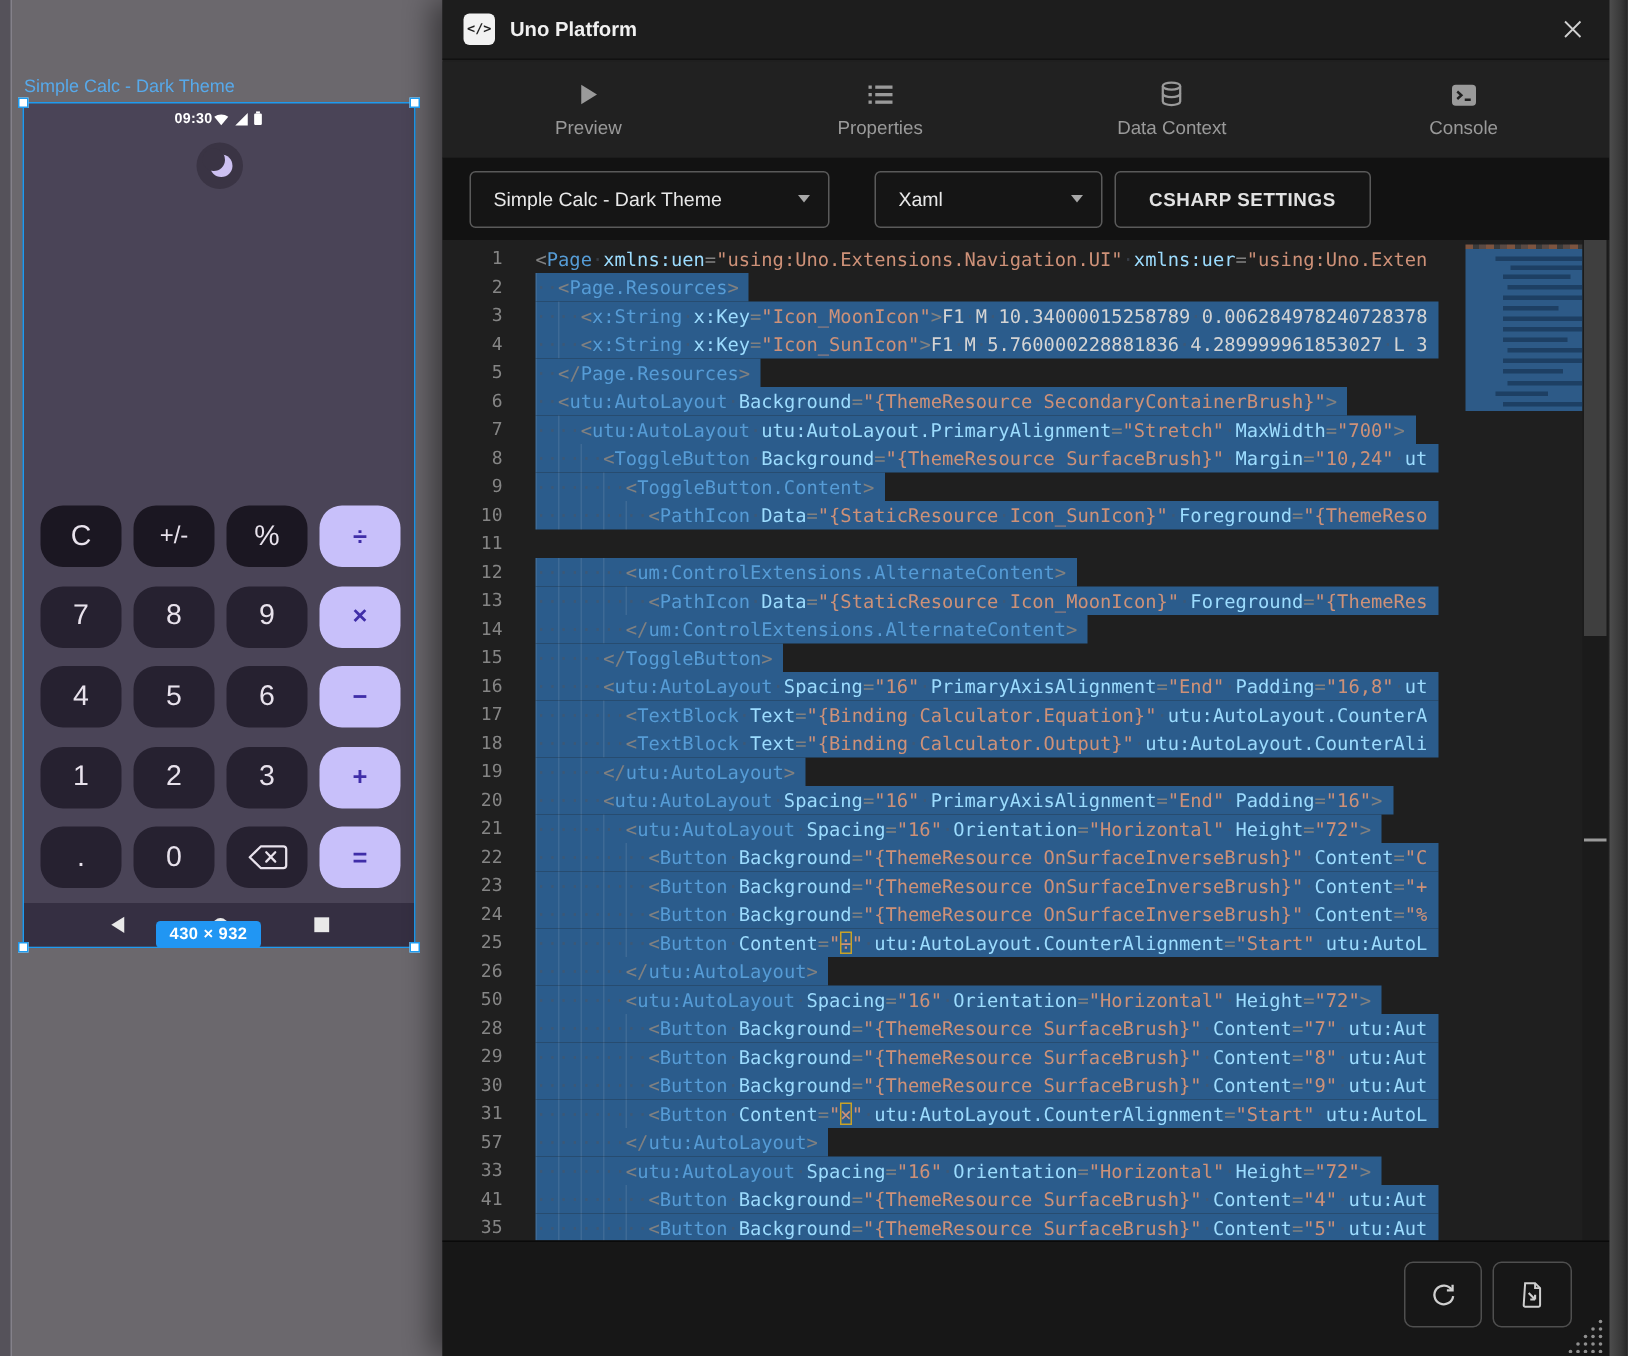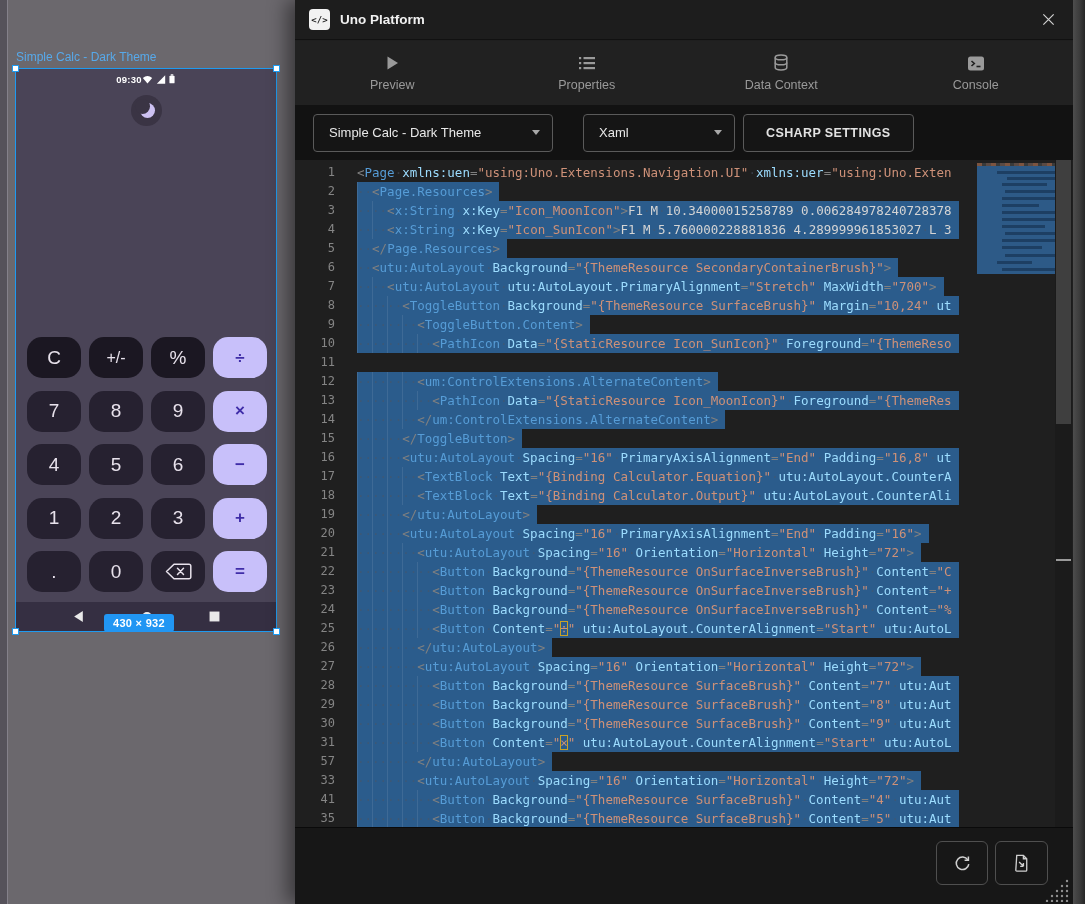--- a/index.html
+++ b/index.html
@@ -353,21 +353,21 @@
         </div>
         <div class="line">
           <span class="ln">25</span>
           <span class="code sel"><span class="guide" style="left: 0px;"></span><span class="guide" style="left: 15.06px;"></span><span class="guide" style="left: 30.12px;"></span><span class="guide" style="left: 45.18px;"></span><span class="guide" style="left: 60.24px;"></span><span class="ws">··········</span><span class="tk-p">&lt;</span><span class="tk-t">Button</span><span class="ws">·</span><span class="tk-a">Content</span><span class="tk-p">=</span><span class="tk-s">"</span><span class="tk-u">÷</span><span class="tk-s">"</span><span class="ws">·</span><span class="tk-a">utu:AutoLayout.CounterAlignment</span><span class="tk-p">=</span><span class="tk-s">"Start"</span><span class="ws">·</span><span class="tk-a">utu:AutoL</span></span>
         </div>
         <div class="line">
           <span class="ln">26</span>
           <span class="code sel"><span class="guide" style="left: 0px;"></span><span class="guide" style="left: 15.06px;"></span><span class="guide" style="left: 30.12px;"></span><span class="guide" style="left: 45.18px;"></span><span class="ws">········</span><span class="tk-p">&lt;/</span><span class="tk-t">utu:AutoLayout</span><span class="tk-p">&gt;</span></span>
         </div>
         <div class="line">
-          <span class="ln">27</span>
+          <span class="ln">50</span>
           <span class="code sel"><span class="guide" style="left: 0px;"></span><span class="guide" style="left: 15.06px;"></span><span class="guide" style="left: 30.12px;"></span><span class="guide" style="left: 45.18px;"></span><span class="ws">········</span><span class="tk-p">&lt;</span><span class="tk-t">utu:AutoLayout</span><span class="ws">·</span><span class="tk-a">Spacing</span><span class="tk-p">=</span><span class="tk-s">"16"</span><span class="ws">·</span><span class="tk-a">Orientation</span><span class="tk-p">=</span><span class="tk-s">"Horizontal"</span><span class="ws">·</span><span class="tk-a">Height</span><span class="tk-p">=</span><span class="tk-s">"72"</span><span class="tk-p">&gt;</span></span>
         </div>
         <div class="line">
           <span class="ln">28</span>
           <span class="code sel"><span class="guide" style="left: 0px;"></span><span class="guide" style="left: 15.06px;"></span><span class="guide" style="left: 30.12px;"></span><span class="guide" style="left: 45.18px;"></span><span class="guide" style="left: 60.24px;"></span><span class="ws">··········</span><span class="tk-p">&lt;</span><span class="tk-t">Button</span><span class="ws">·</span><span class="tk-a">Background</span><span class="tk-p">=</span><span class="tk-s">"{ThemeResource</span><span class="ws">·</span><span class="tk-s">SurfaceBrush}"</span><span class="ws">·</span><span class="tk-a">Content</span><span class="tk-p">=</span><span class="tk-s">"7"</span><span class="ws">·</span><span class="tk-a">utu:Aut</span></span>
         </div>
         <div class="line">
           <span class="ln">29</span>
           <span class="code sel"><span class="guide" style="left: 0px;"></span><span class="guide" style="left: 15.06px;"></span><span class="guide" style="left: 30.12px;"></span><span class="guide" style="left: 45.18px;"></span><span class="guide" style="left: 60.24px;"></span><span class="ws">··········</span><span class="tk-p">&lt;</span><span class="tk-t">Button</span><span class="ws">·</span><span class="tk-a">Background</span><span class="tk-p">=</span><span class="tk-s">"{ThemeResource</span><span class="ws">·</span><span class="tk-s">SurfaceBrush}"</span><span class="ws">·</span><span class="tk-a">Content</span><span class="tk-p">=</span><span class="tk-s">"8"</span><span class="ws">·</span><span class="tk-a">utu:Aut</span></span>
         </div>

